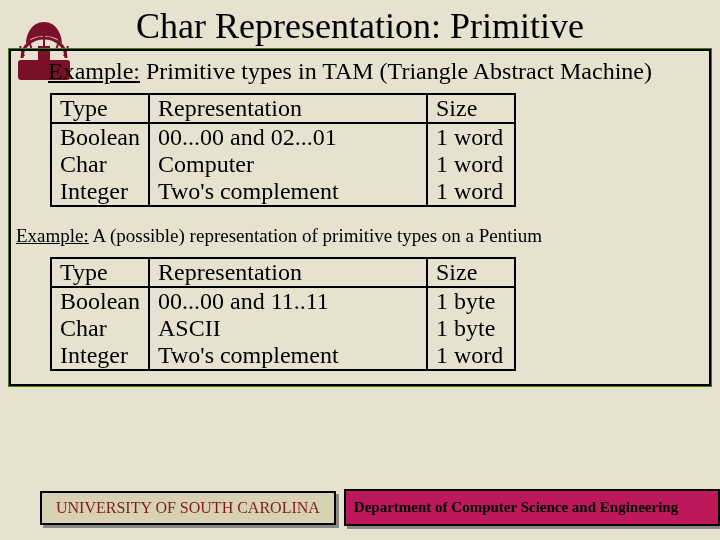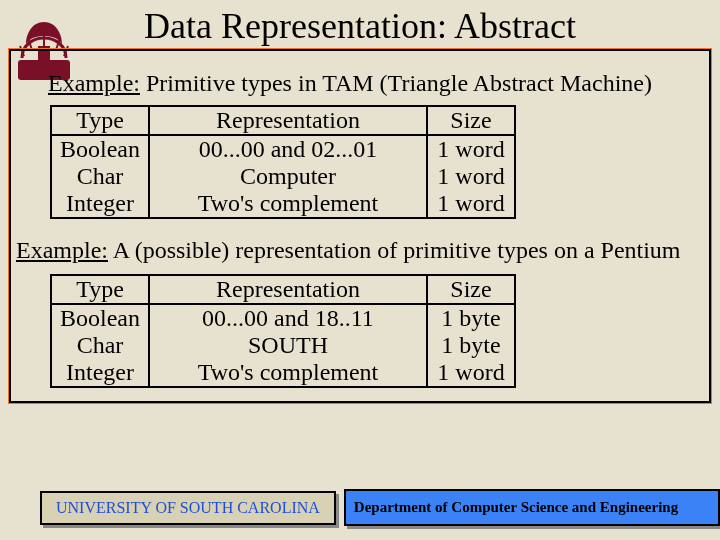--- a/index.html
+++ b/index.html
@@ -21,43 +21,43 @@
   }
   .logo svg { width: 100%; height: 100%; }
   .title {
     font-size: 36px;
     text-align: center;
     margin: 8px 40px 2px;
     line-height: 1.05;
   }
   .title u { text-decoration: underline; }
   .content {
-    border: 2px solid #f97316;
+    border: 2px solid #4d7c0f;
     margin: 0 8px;
-    padding: 14px 6px 14px;
+    padding: 2px 6px 14px;
     position: relative;
   }
   .example-line {
     font-size: 24px;
     margin: 6px 0 8px 32px;
   }
   .example-line .u { text-decoration: underline; }
   .example-line2 {
-    font-size: 24px;
+    font-size: 19px;
     margin: 18px 0 10px 0;
   }
   .example-line2 .u { text-decoration: underline; }
   table.data {
     border-collapse: collapse;
     margin-left: 34px;
     font-size: 24px;
   }
   table.data td, table.data th {
     padding: 0 8px;
-    text-align: center;
+    text-align: left;
     font-weight: normal;
     vertical-align: top;
   }
   table.data th:first-child, table.data td:first-child {
     font-family: Liberation Serif, serif;
     border-right: 2px solid #000;
   }
   table.data th:first-child { font-family: "Times New Roman", serif; }
   table.data tr:first-child th {
     border-bottom: 2px solid #000;
@@ -83,28 +83,28 @@
     display: flex;
     align-items: center;
   }
   .footer-left {
     background: #d8d1b3;
     border: 2px solid #000;
     box-shadow: 3px 3px 0 #888;
     padding: 6px 14px;
     margin-left: 40px;
     font-family: "Times New Roman", serif;
-    color: #1d4ed8;
+    color: #7f1d1d;
     font-size: 16px;
     font-weight: normal;
     letter-spacing: 0px;
   }
   .footer-right {
     flex: 1;
-    background: #3b82f6;
+    background: #be185d;
     border: 2px solid #000;
     box-shadow: 3px 3px 0 #888;
     padding: 8px 8px;
     margin-left: 8px;
     font-family: "Times New Roman", serif;
     font-weight: bold;
     font-size: 15px;
   }
 </style>
 </head>
@@ -120,21 +120,21 @@
       <line x1="12" y1="40" x2="8" y2="30"></line>
       <line x1="20" y1="34" x2="16" y2="22"></line>
       <line x1="32" y1="30" x2="32" y2="16"></line>
       <line x1="44" y1="34" x2="48" y2="22"></line>
       <line x1="52" y1="40" x2="56" y2="30"></line>
     </g>
   </svg>
 </div>
 
 <div class="title">
-  <span>Data Representation: Abstract</span><br>
+  <span>Char Representation: Primitive</span><br>
 </div>
 
 <div class="content">
   <div class="outer-border"></div>
 
   <div class="example-line">
     <span class="u">Example:</span><span> Primitive types in TAM (Triangle Abstract Machine)</span>
   </div>
 
   <table class="data" style="border:2px solid #000;">
@@ -168,26 +168,26 @@
 
   <table class="data" style="border:2px solid #000;">
     <tbody>
         <tr>
       <th>Type</th>
       <th>Representation</th>
       <th>Size</th>
     </tr>
     <tr>
       <td>Boolean</td>
-      <td><span class="mono">00...00</span><span> and </span><span class="mono">18..11</span></td>
+      <td><span class="mono">00...00</span><span> and </span><span class="mono">11..11</span></td>
       <td>1 byte</td>
     </tr>
     <tr>
       <td>Char</td>
-      <td>SOUTH</td>
+      <td>ASCII</td>
       <td>1 byte</td>
     </tr>
     <tr>
       <td>Integer</td>
       <td>Two's complement</td>
       <td>1 word</td>
     </tr>
   </tbody>
     </table>
 

